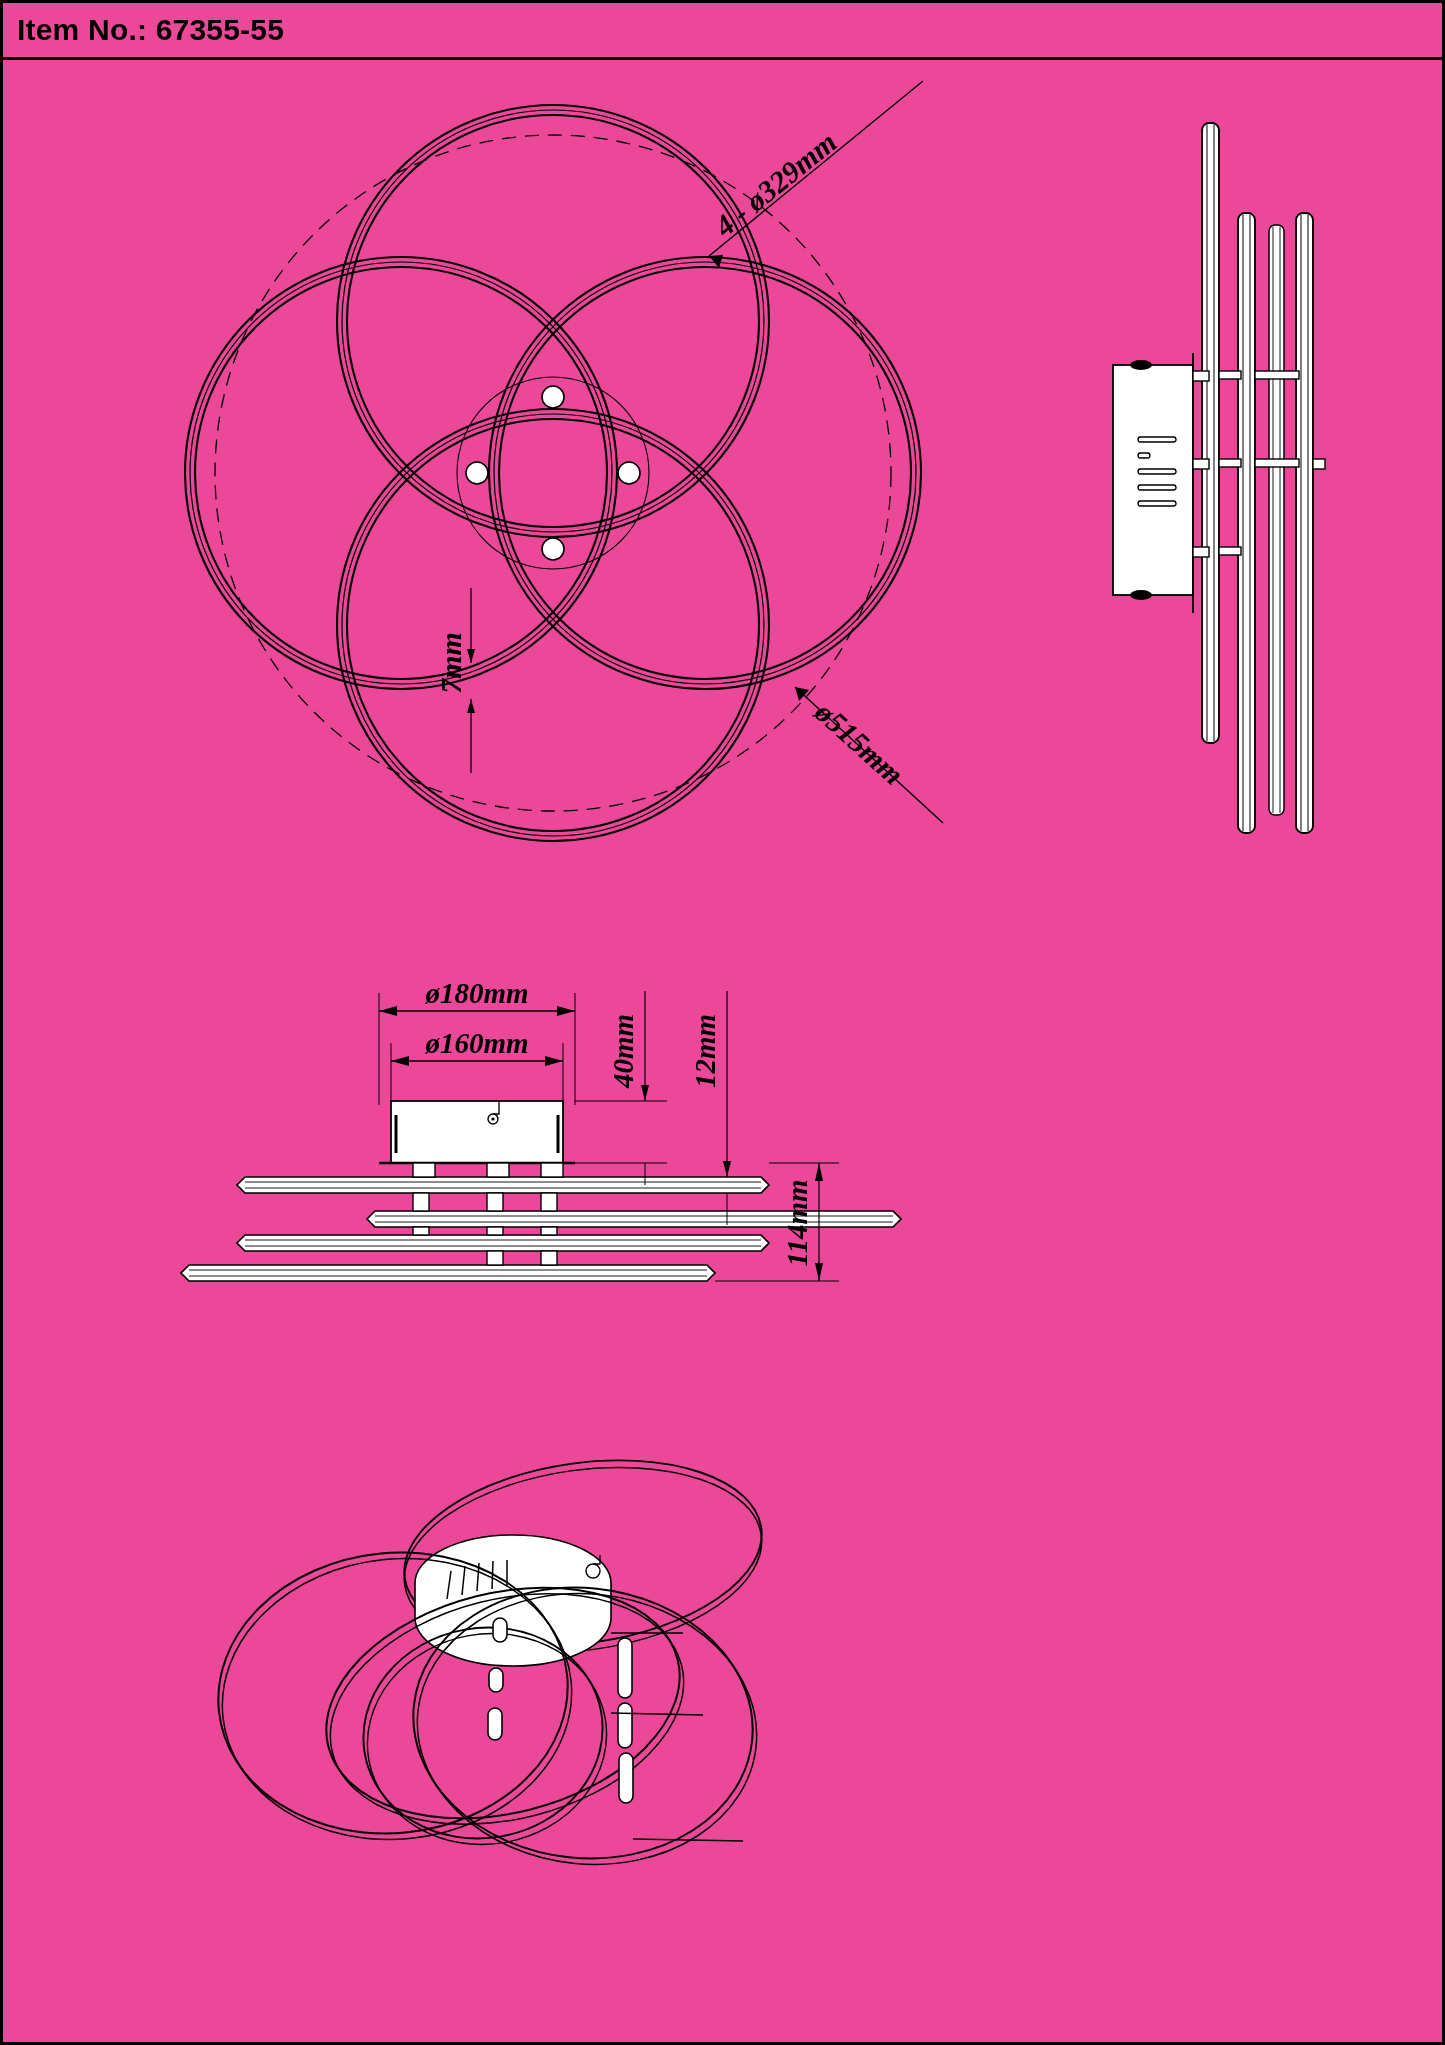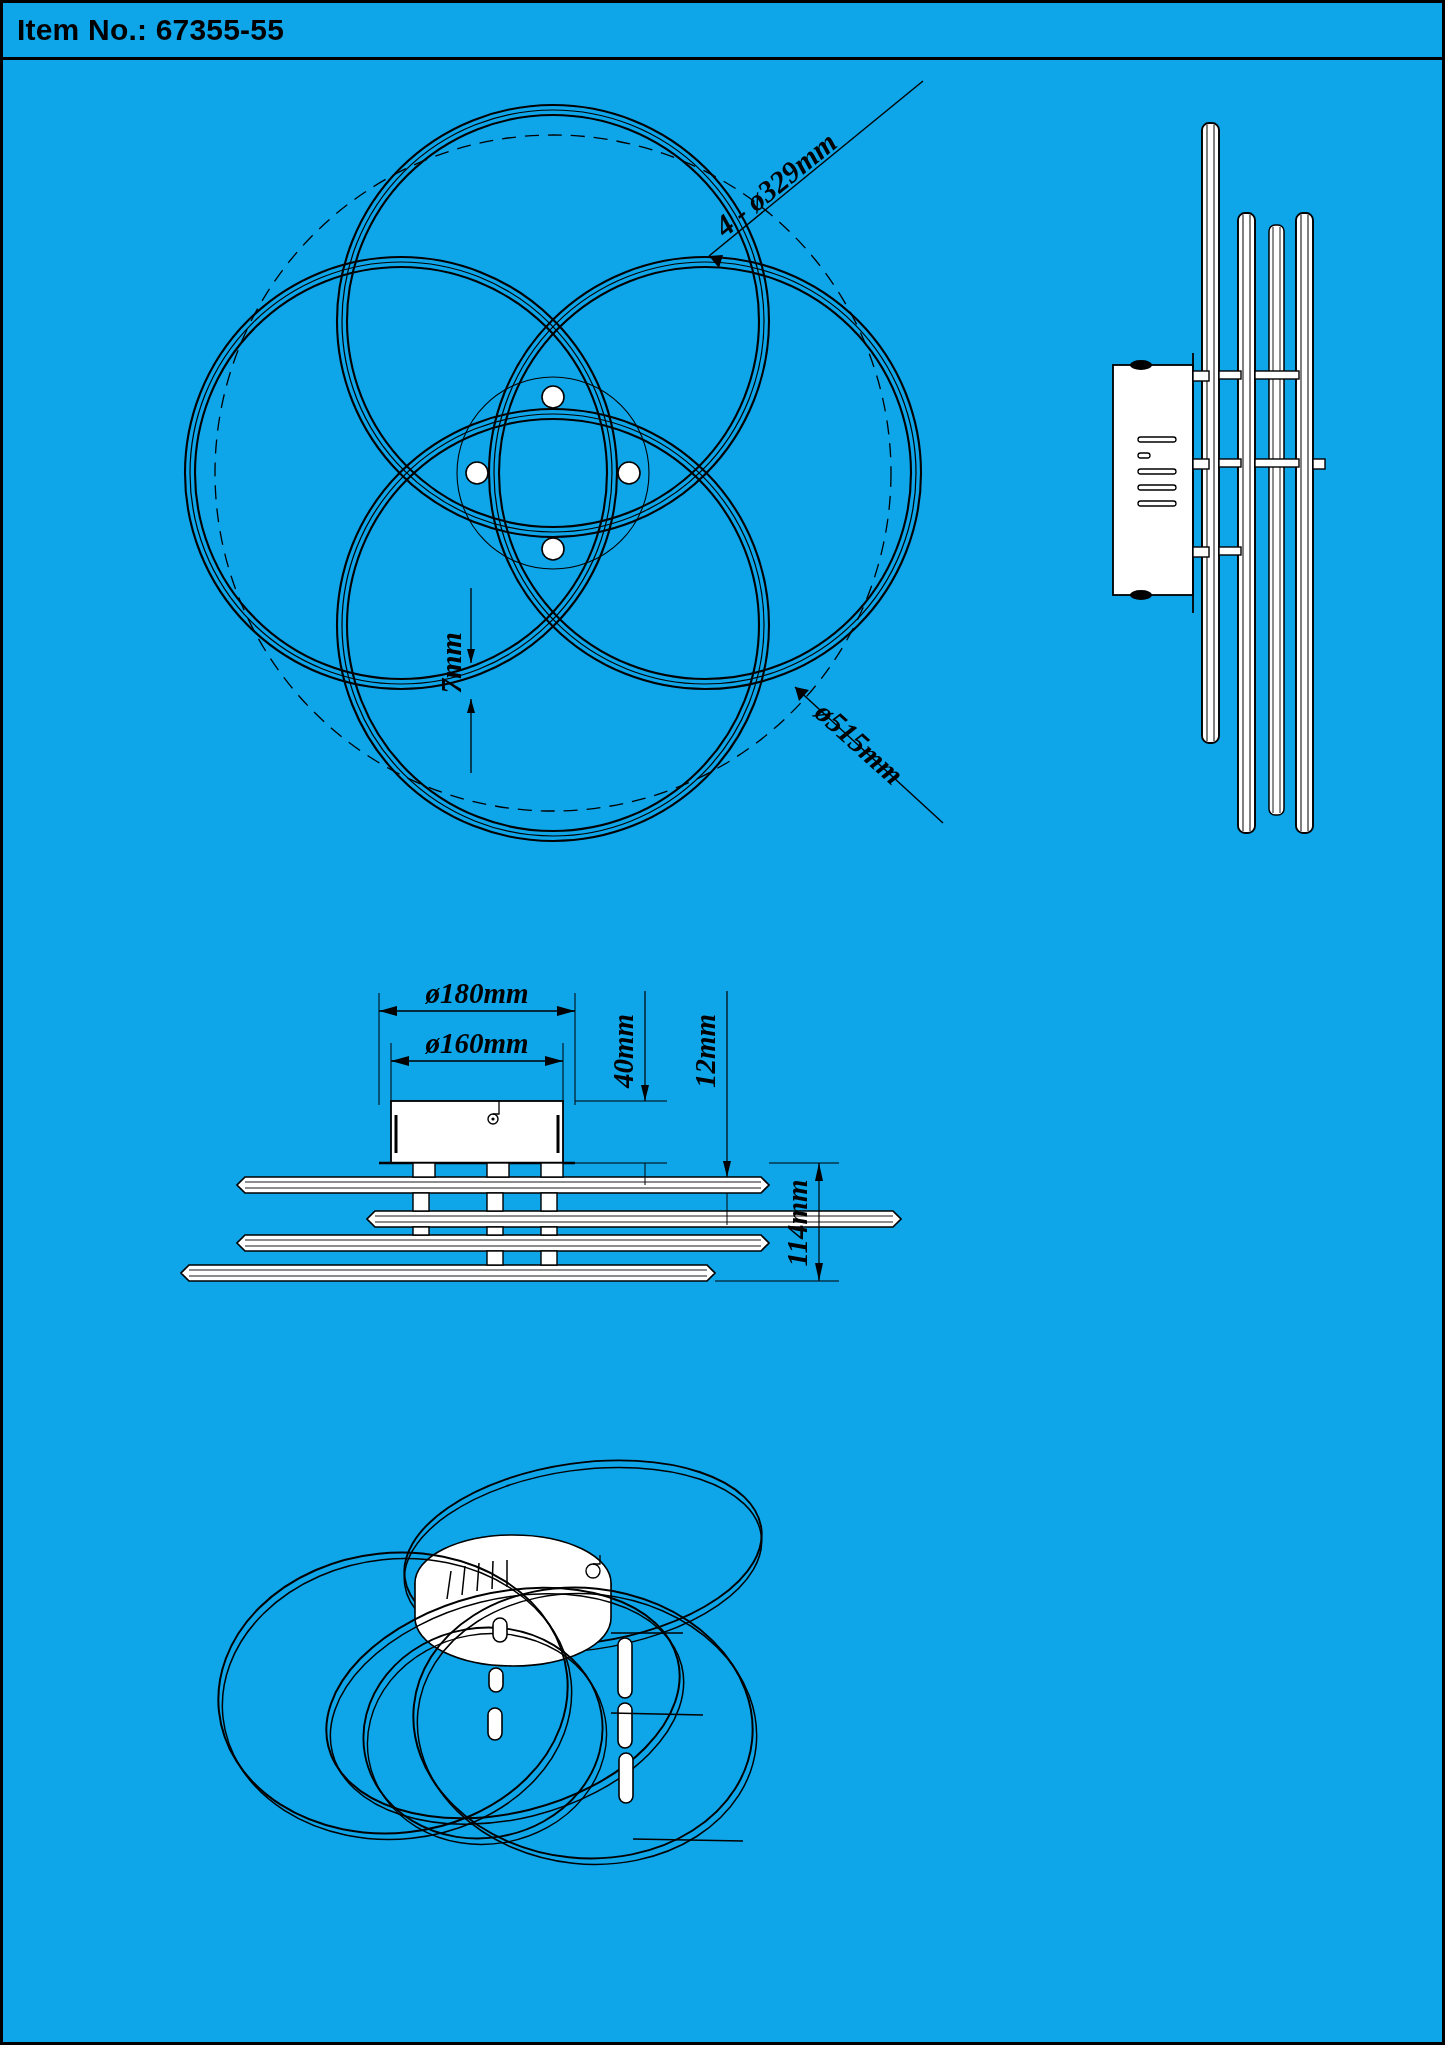--- a/index.html
+++ b/index.html
@@ -8,21 +8,21 @@
     padding: 0;
     background: #ffffff;
   }
   body {
     font-family: "Liberation Sans", sans-serif;
   }
   #page {
     position: relative;
     width: 1445px;
     height: 2045px;
-    background: #0ea5e9;
+    background: #ec4899;
     border: 3px solid #000000;
     box-sizing: border-box;
     overflow: hidden;
   }
   #header-bar {
     position: absolute;
     left: 0;
     top: 0;
     width: 100%;
     height: 57px;

